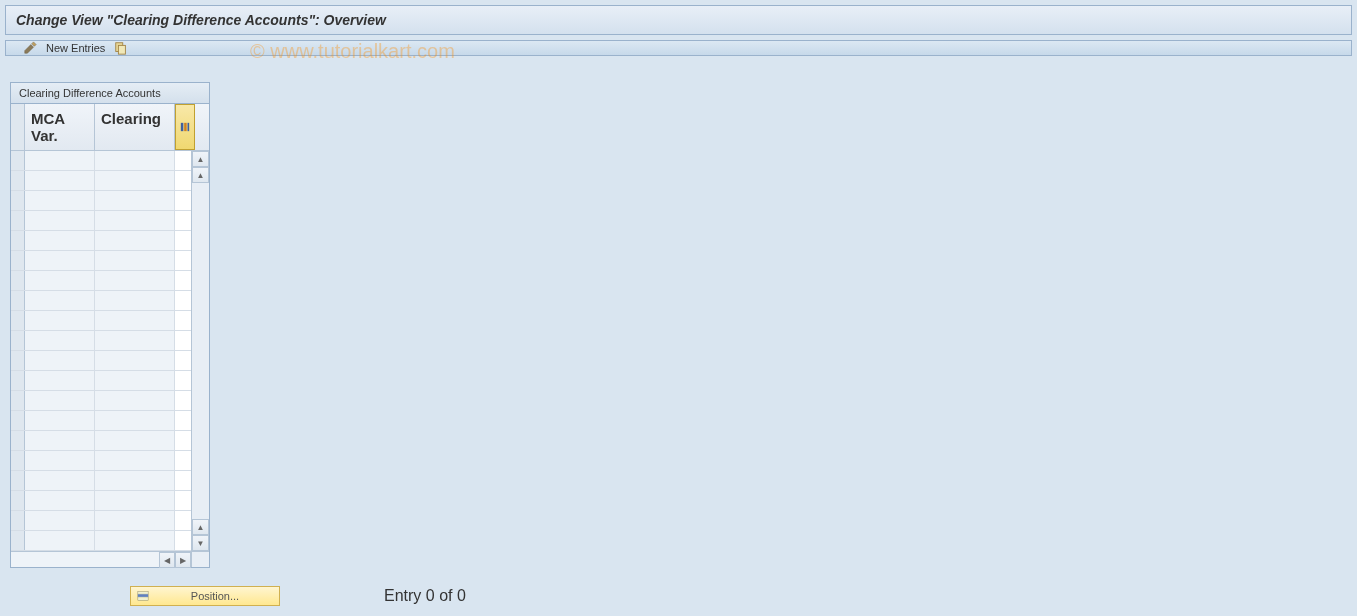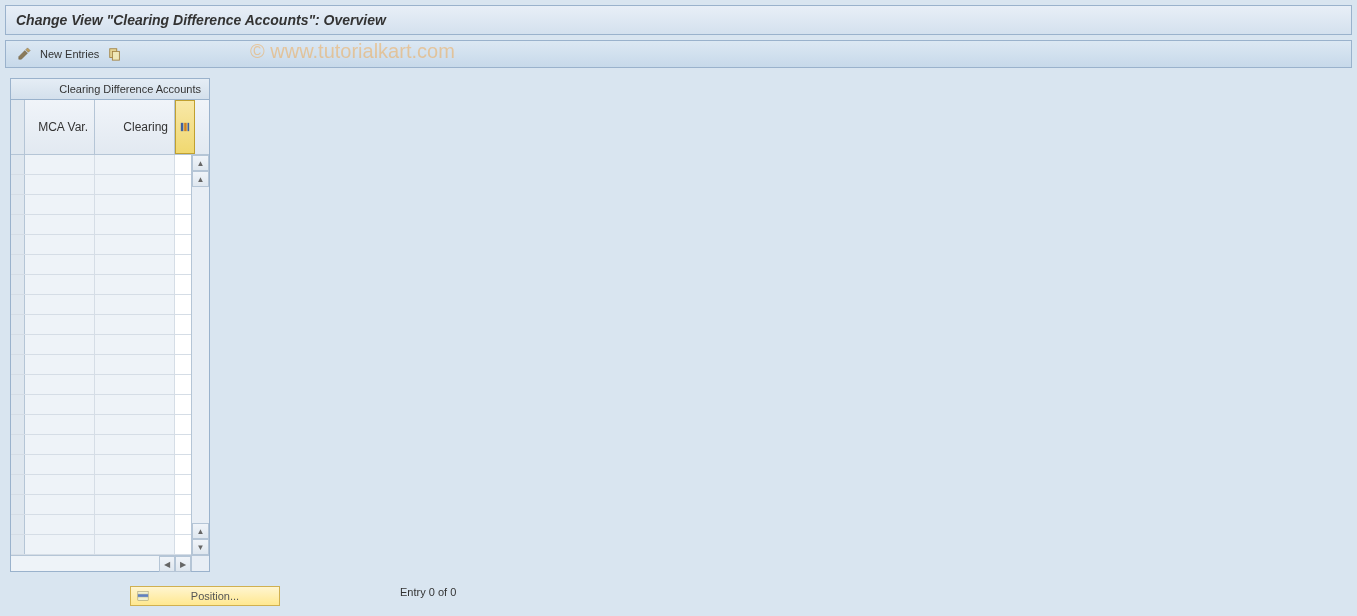--- a/index.html
+++ b/index.html
@@ -22,26 +22,26 @@
       padding: 6px 10px;
       margin: 5px;
       font-weight: bold;
       font-style: italic;
       font-size: 14px;
       color: #333;
     }
     .toolbar {
       background: linear-gradient(to bottom, #dce8f3 0%, #c7d9ea 100%);
       border: 1px solid #9ab2cc;
-      padding: 4px 10px;
+      padding: 4px 16px;
       margin: 0 5px 5px 5px;
       display: flex;
       align-items: center;
       gap: 8px;
-      height: 28px;
+      height: 16px;
     }
     .toolbar-icon {
       width: 16px;
       height: 16px;
       display: inline-flex;
       align-items: center;
       justify-content: center;
       cursor: pointer;
     }
     .toolbar-text {
@@ -56,23 +56,22 @@
       position: absolute;
       top: 40px;
       left: 250px;
       font-size: 20px;
       color: rgba(255, 140, 0, 0.35);
       font-family: Arial, sans-serif;
       pointer-events: none;
       z-index: 100;
     }
     .content-area {
-      margin: 10px 5px 5px 10px;
-      display: flex;
-      text-align: right;
+      margin: 26px 5px 5px 10px;
+      display: flex;
     }
     .table-container {
       border: 1px solid #9ab2cc;
       background: #fff;
       width: 200px;
     }
     .table-title {
       background: linear-gradient(to bottom, #e5edf5 0%, #d4e0ec 100%);
       border-bottom: 1px solid #9ab2cc;
       padding: 4px 8px;
@@ -83,25 +82,26 @@
       display: flex;
       background: linear-gradient(to bottom, #f0f4f9 0%, #e2e9f1 100%);
       border-bottom: 1px solid #b5c5d6;
     }
     .row-selector-header {
       width: 14px;
       border-right: 1px solid #b5c5d6;
       background: #dfe7ef;
     }
     .col-header {
-      padding: 20px 6px;
+      padding: 6px 6px;
       border-right: 1px solid #b5c5d6;
-      font-size: 12px;
+      font-size: 15px;
       color: #333;
       background: linear-gradient(to bottom, #f0f4f9 0%, #e2e9f1 100%);
+      font-weight: bold;
     }
     .col-mcavar {
       width: 70px;
     }
     .col-account {
       width: 80px;
     }
     .col-last {
       width: 20px;
       display: flex;
@@ -163,21 +163,22 @@
       background: #eef3f8;
     }
     .hscroll-btns {
       display: flex;
     }
     .footer-bar {
       position: absolute;
       bottom: 10px;
       left: 10px;
       display: flex;
-      gap: 60px;
+      align-items: center;
+      gap: 44px;
     }
     .position-button {
       display: flex;
       align-items: center;
       background: linear-gradient(to bottom, #fff5d0 0%, #ffe890 100%);
       border: 1px solid #d0b050;
       padding: 2px 4px;
       cursor: pointer;
       width: 150px;
       margin-left: 120px;
@@ -190,21 +191,21 @@
       align-items: center;
       justify-content: center;
     }
     .position-label {
       flex: 1;
       text-align: center;
       font-size: 11px;
       color: #555;
     }
     .entry-text {
-      font-size: 11px;
+      font-size: 16px;
       color: #333;
       margin-left: 60px;
     }
   </style>
 </head>
 <body>
 
 <div class="title-bar">
   <span>Change View "Clearing Difference Accounts": Overview</span>
 </div>

